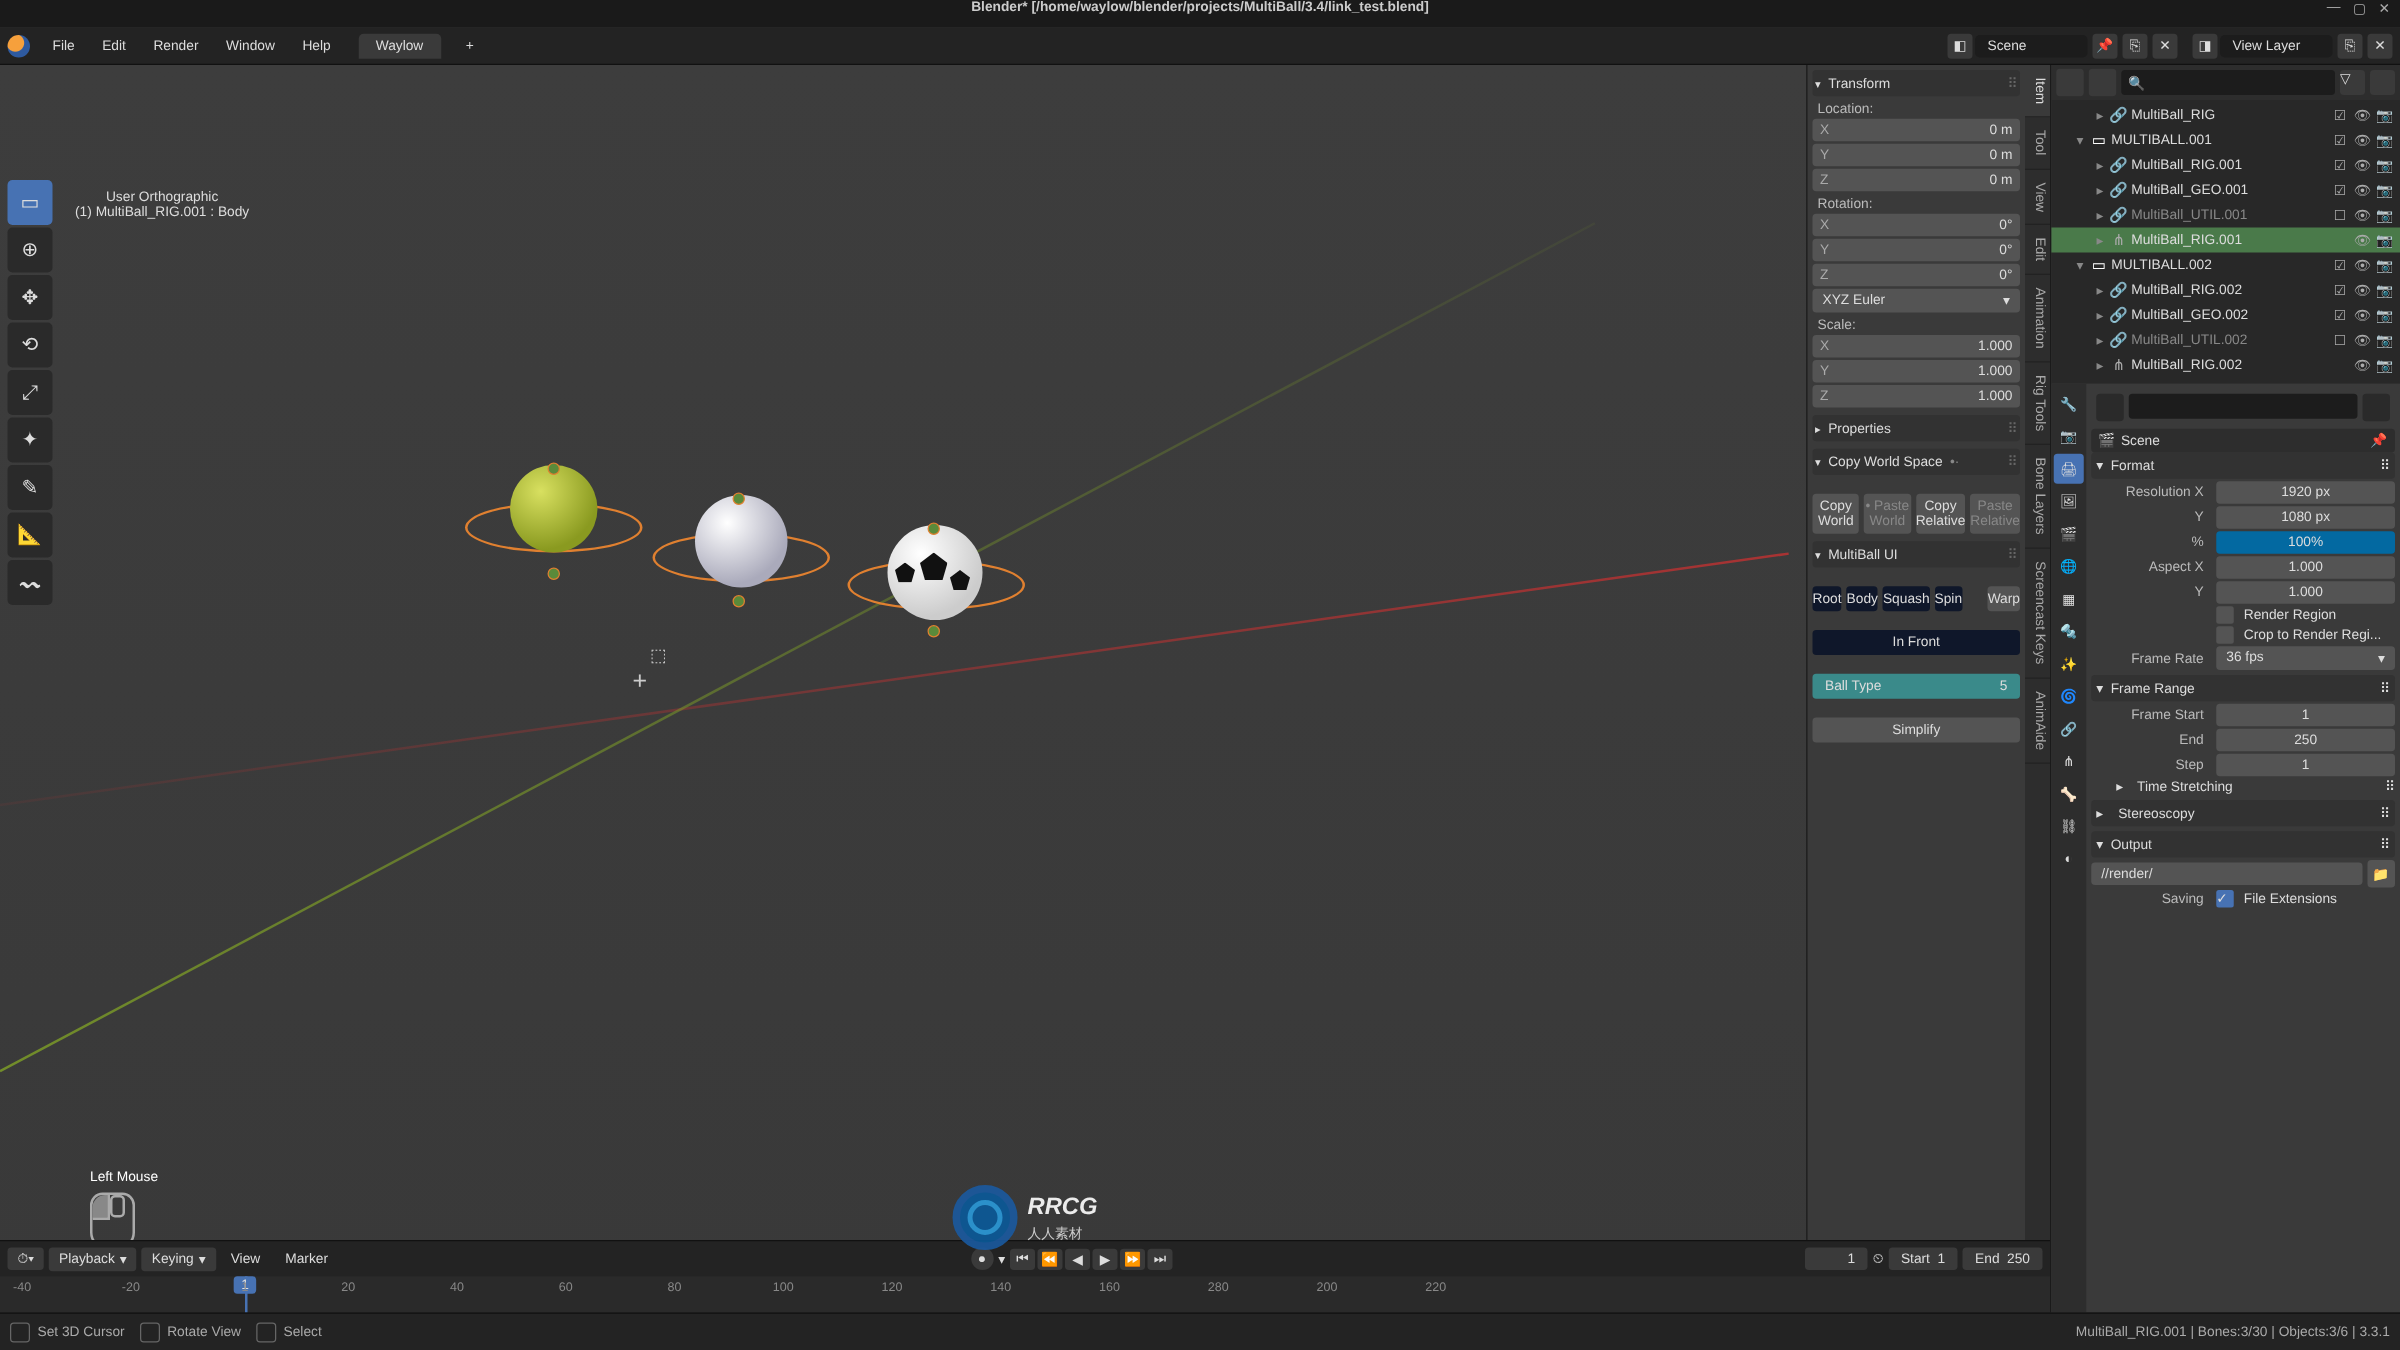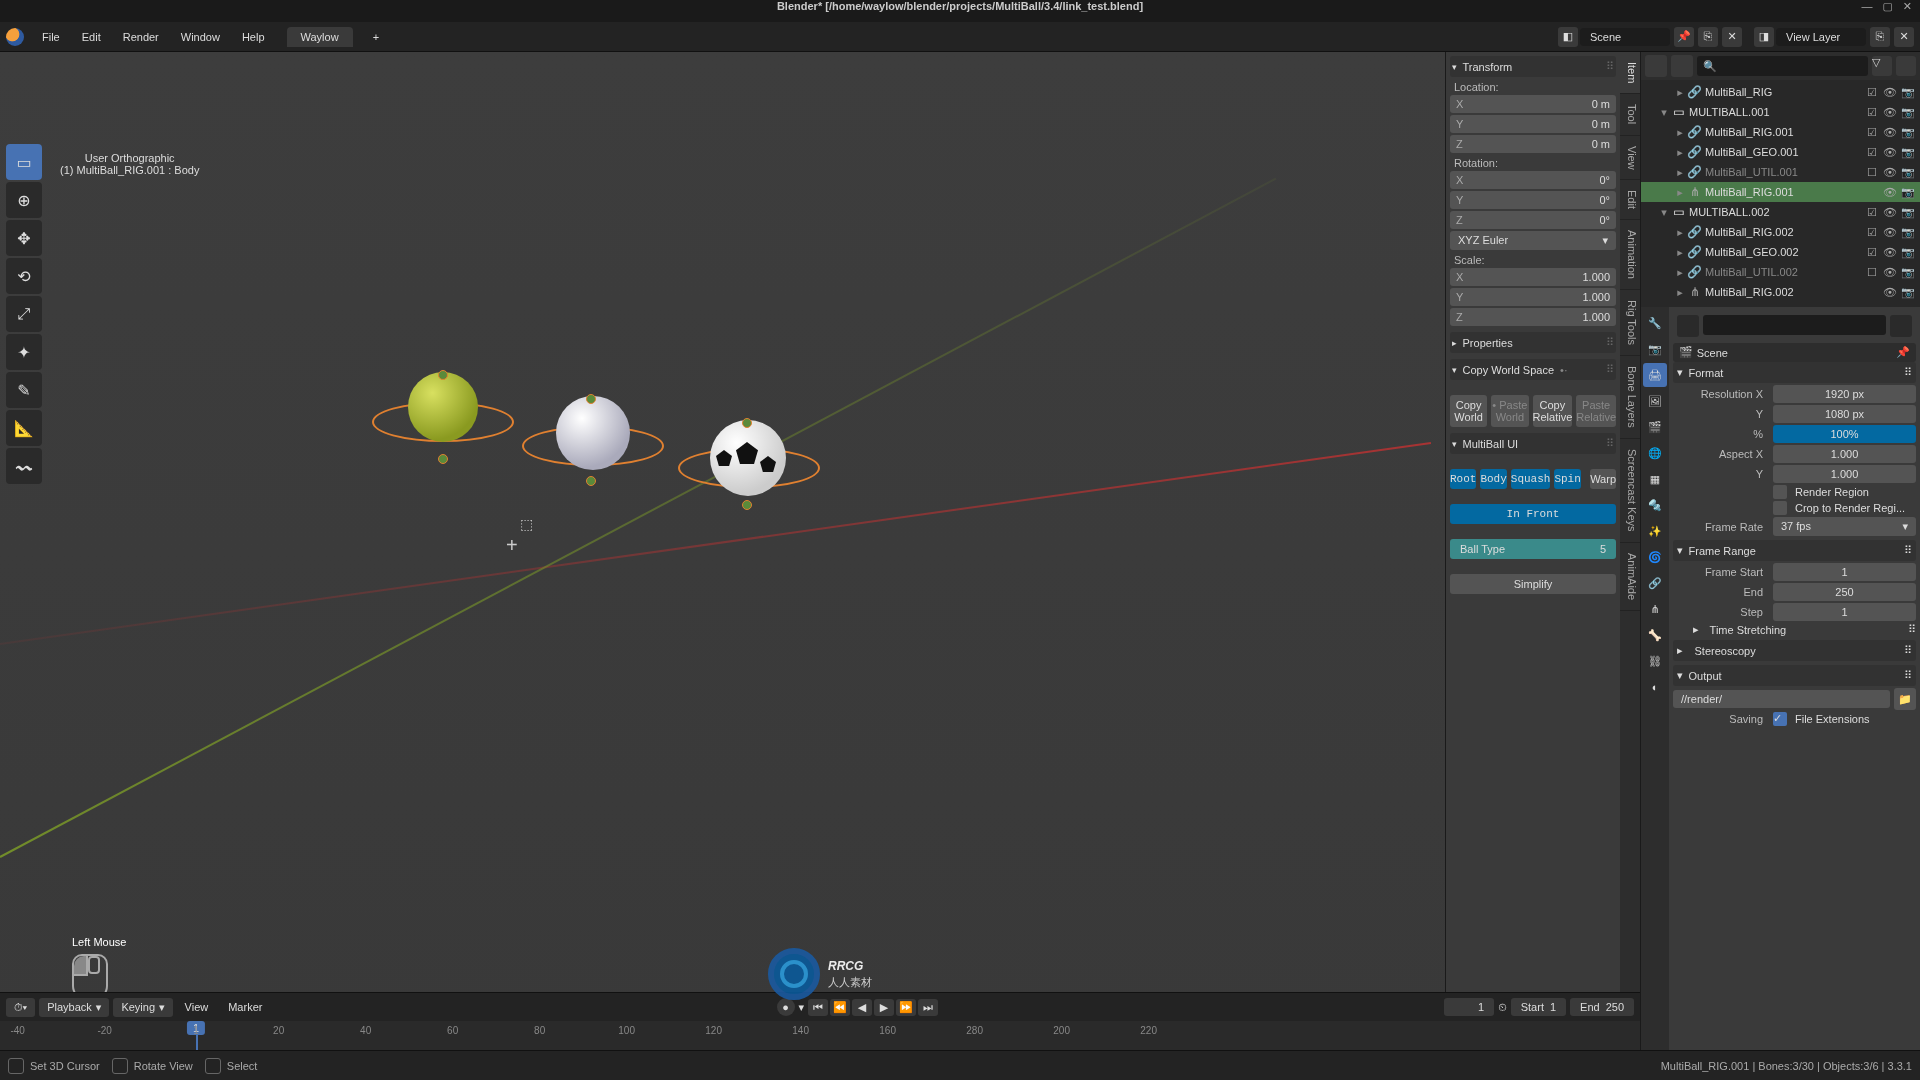--- a/index.html
+++ b/index.html
@@ -75,21 +75,21 @@
 .np-section { margin-bottom: 6px; }
 .np-head { display:flex; align-items:center; gap:6px; padding:4px 2px; background:#323232; border-radius:3px; cursor:pointer; }
 .np-head .tri { font-size:9px; }
 .np-head .drag { color:#666; margin-left:auto; }
 .np-row { display:flex; align-items:center; gap:2px; margin-top:2px; }
 .np-row .numf { flex:1; background:#545454; border-radius:3px; padding:3px 6px; display:flex; justify-content:space-between; }
 .np-row .numf span:first-child { color:#aaa; }
 .np-label { padding:4px 0 0 4px; color:#bbb; }
 .np-full { background:#545454; border-radius:3px; padding:3px 8px; margin-top:2px; display:flex; justify-content:space-between; }
 .np-btn { background:#545454; border-radius:3px; padding:4px 0; text-align:center; flex:1; }
-.np-btn.blue { background:#0369a1;font-family:Liberation Mono, monospace; }
+.np-btn.blue { background:#0f172a; }
 .np-btn.teal { background:#3a8a8a; }
 .np-btn.half { width:calc(50% - 2px); }
 .np-btn.dim { color:#888; }
 .np-grid { display:flex; flex-wrap:wrap; gap:4px; margin-top:15px; }
 
 
 .ol-head { height:28px; background:#2d2d2d; display:flex; align-items:center; padding:0 4px; gap:4px; }
 .ol-head .dd { width:22px; height:22px; background:#3a3a3a; border-radius:3px; }
 .ol-head .search { flex:1; background:#1c1c1c; border-radius:3px; height:20px; display:flex; align-items:center; padding:0 6px; color:#666; }
 .ol-head .ibtn { width:20px; height:20px; background:#3a3a3a; border-radius:3px; }
@@ -141,21 +141,21 @@
 
 .status { position:absolute; bottom:0; left:0; right:0; height:30px; background:#232323; display:flex; align-items:center; padding:0 8px; gap:12px; border-top:1px solid #111; }
 .status .spacer { flex:1; }
 .status .sitem { display:flex; gap:6px; align-items:center; color:#aaa; }
 .status .sicon { width:16px; height:16px; border:1px solid #666; border-radius:3px; }
 
 
 .watermark { position:absolute; left:50%; bottom:50px; transform:translateX(-50%); display:flex; align-items:center; gap:8px; opacity:0.9; }
 .watermark .logo { width:52px; height:52px; border-radius:50%; border:6px solid #1a5aa0; position:relative; background:#0a5a9a; }
 .watermark .logo::after { content:""; position:absolute; inset:6px; border-radius:50%; border:4px solid #2a9ada; }
-.watermark .txt { font-size:12px; font-weight:bold; font-style:italic; color:#fff; }
+.watermark .txt { font-size:19px; font-weight:bold; font-style:italic; color:#fff; }
 .watermark .sub { font-size:11px; color:#ddd; margin-top:2px; }
 </style>
 </head>
 <body>
 
 <div class="titlebar">
   <div></div>
   <div class="title">Blender* [/home/waylow/blender/projects/MultiBall/3.4/link_test.blend]</div>
   <div class="ctrls">
     <span>—</span>
@@ -607,21 +607,21 @@
               <span>Render Region</span>
             </div>
           <div class="prop-row">
               <div class="plab"></div>
               <div class="pcheck"></div>
               <span>Crop to Render Regi...</span>
             </div>
           <div class="prop-row">
               <div class="plab">Frame Rate</div>
               <div class="pval" style="text-align:left; display:flex; justify-content:space-between;">
-                <span>37 fps</span>
+                <span>36 fps</span>
                 <span>▾</span>
               </div>
             </div>
         </div>
         <div class="prop-sec">
           <div class="prop-sec-h">
               <span>▾</span>
               <span>Frame Range</span>
               <span style="margin-left:auto">⠿</span>
             </div>

